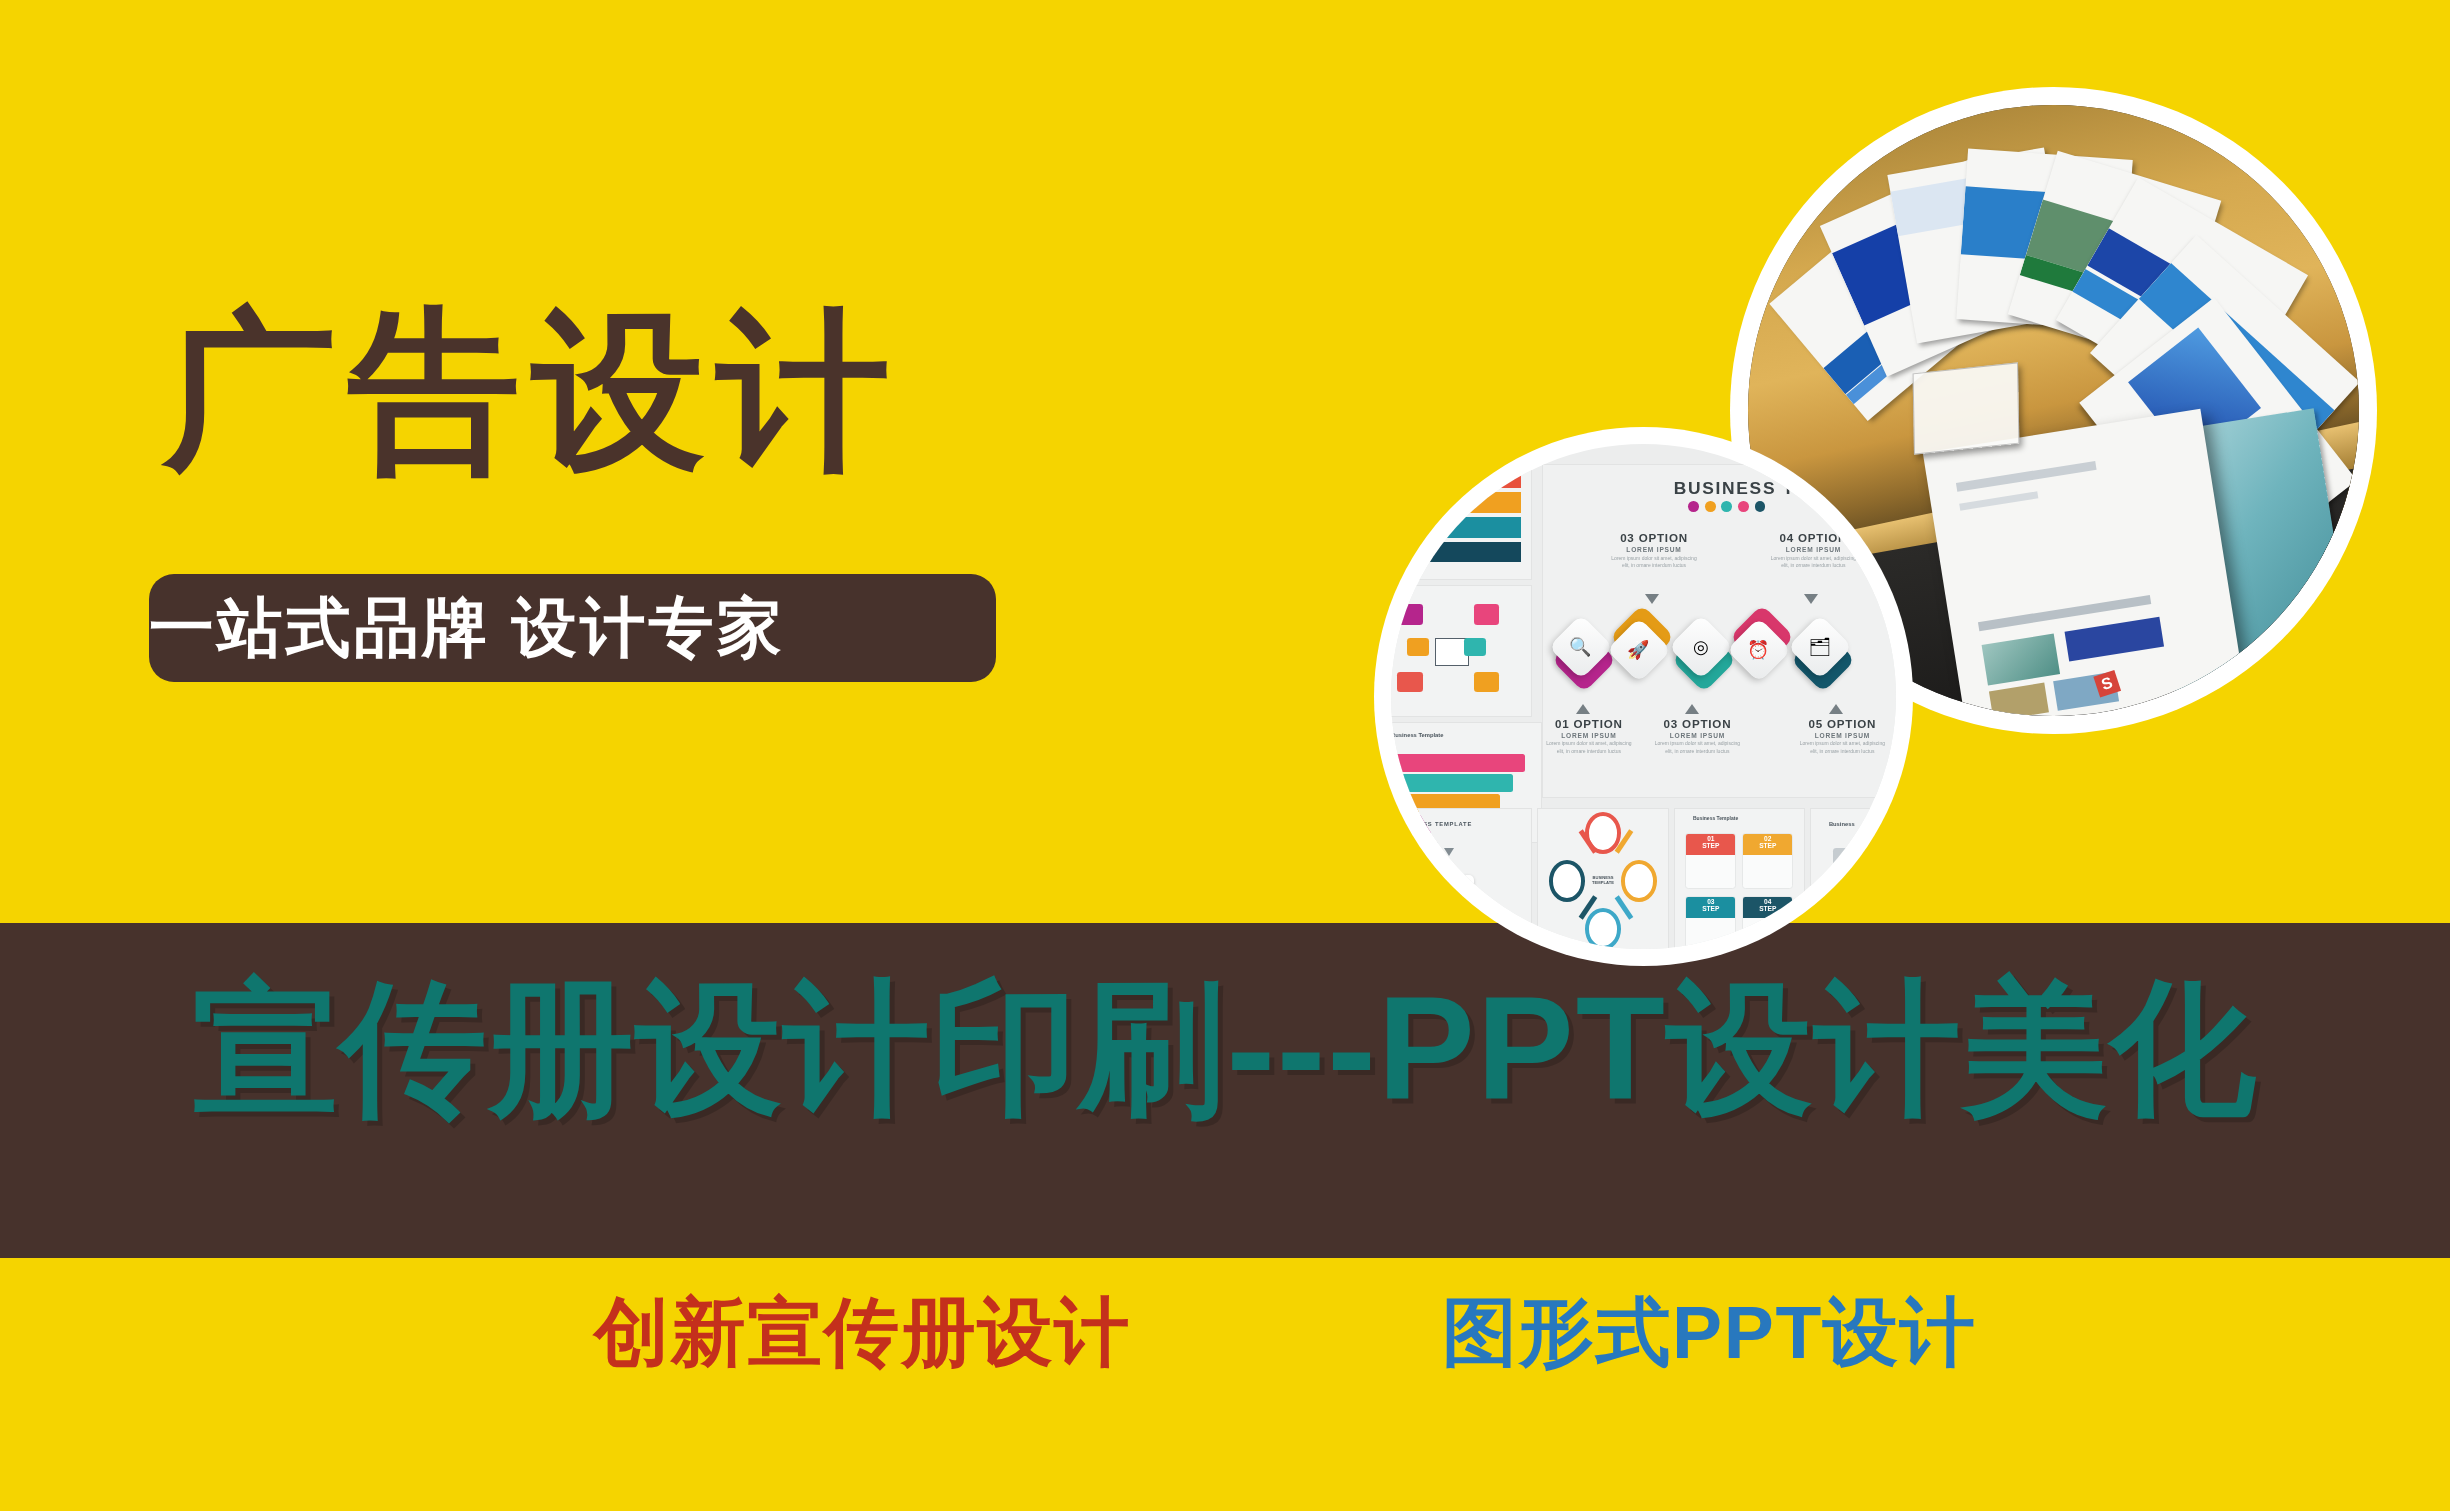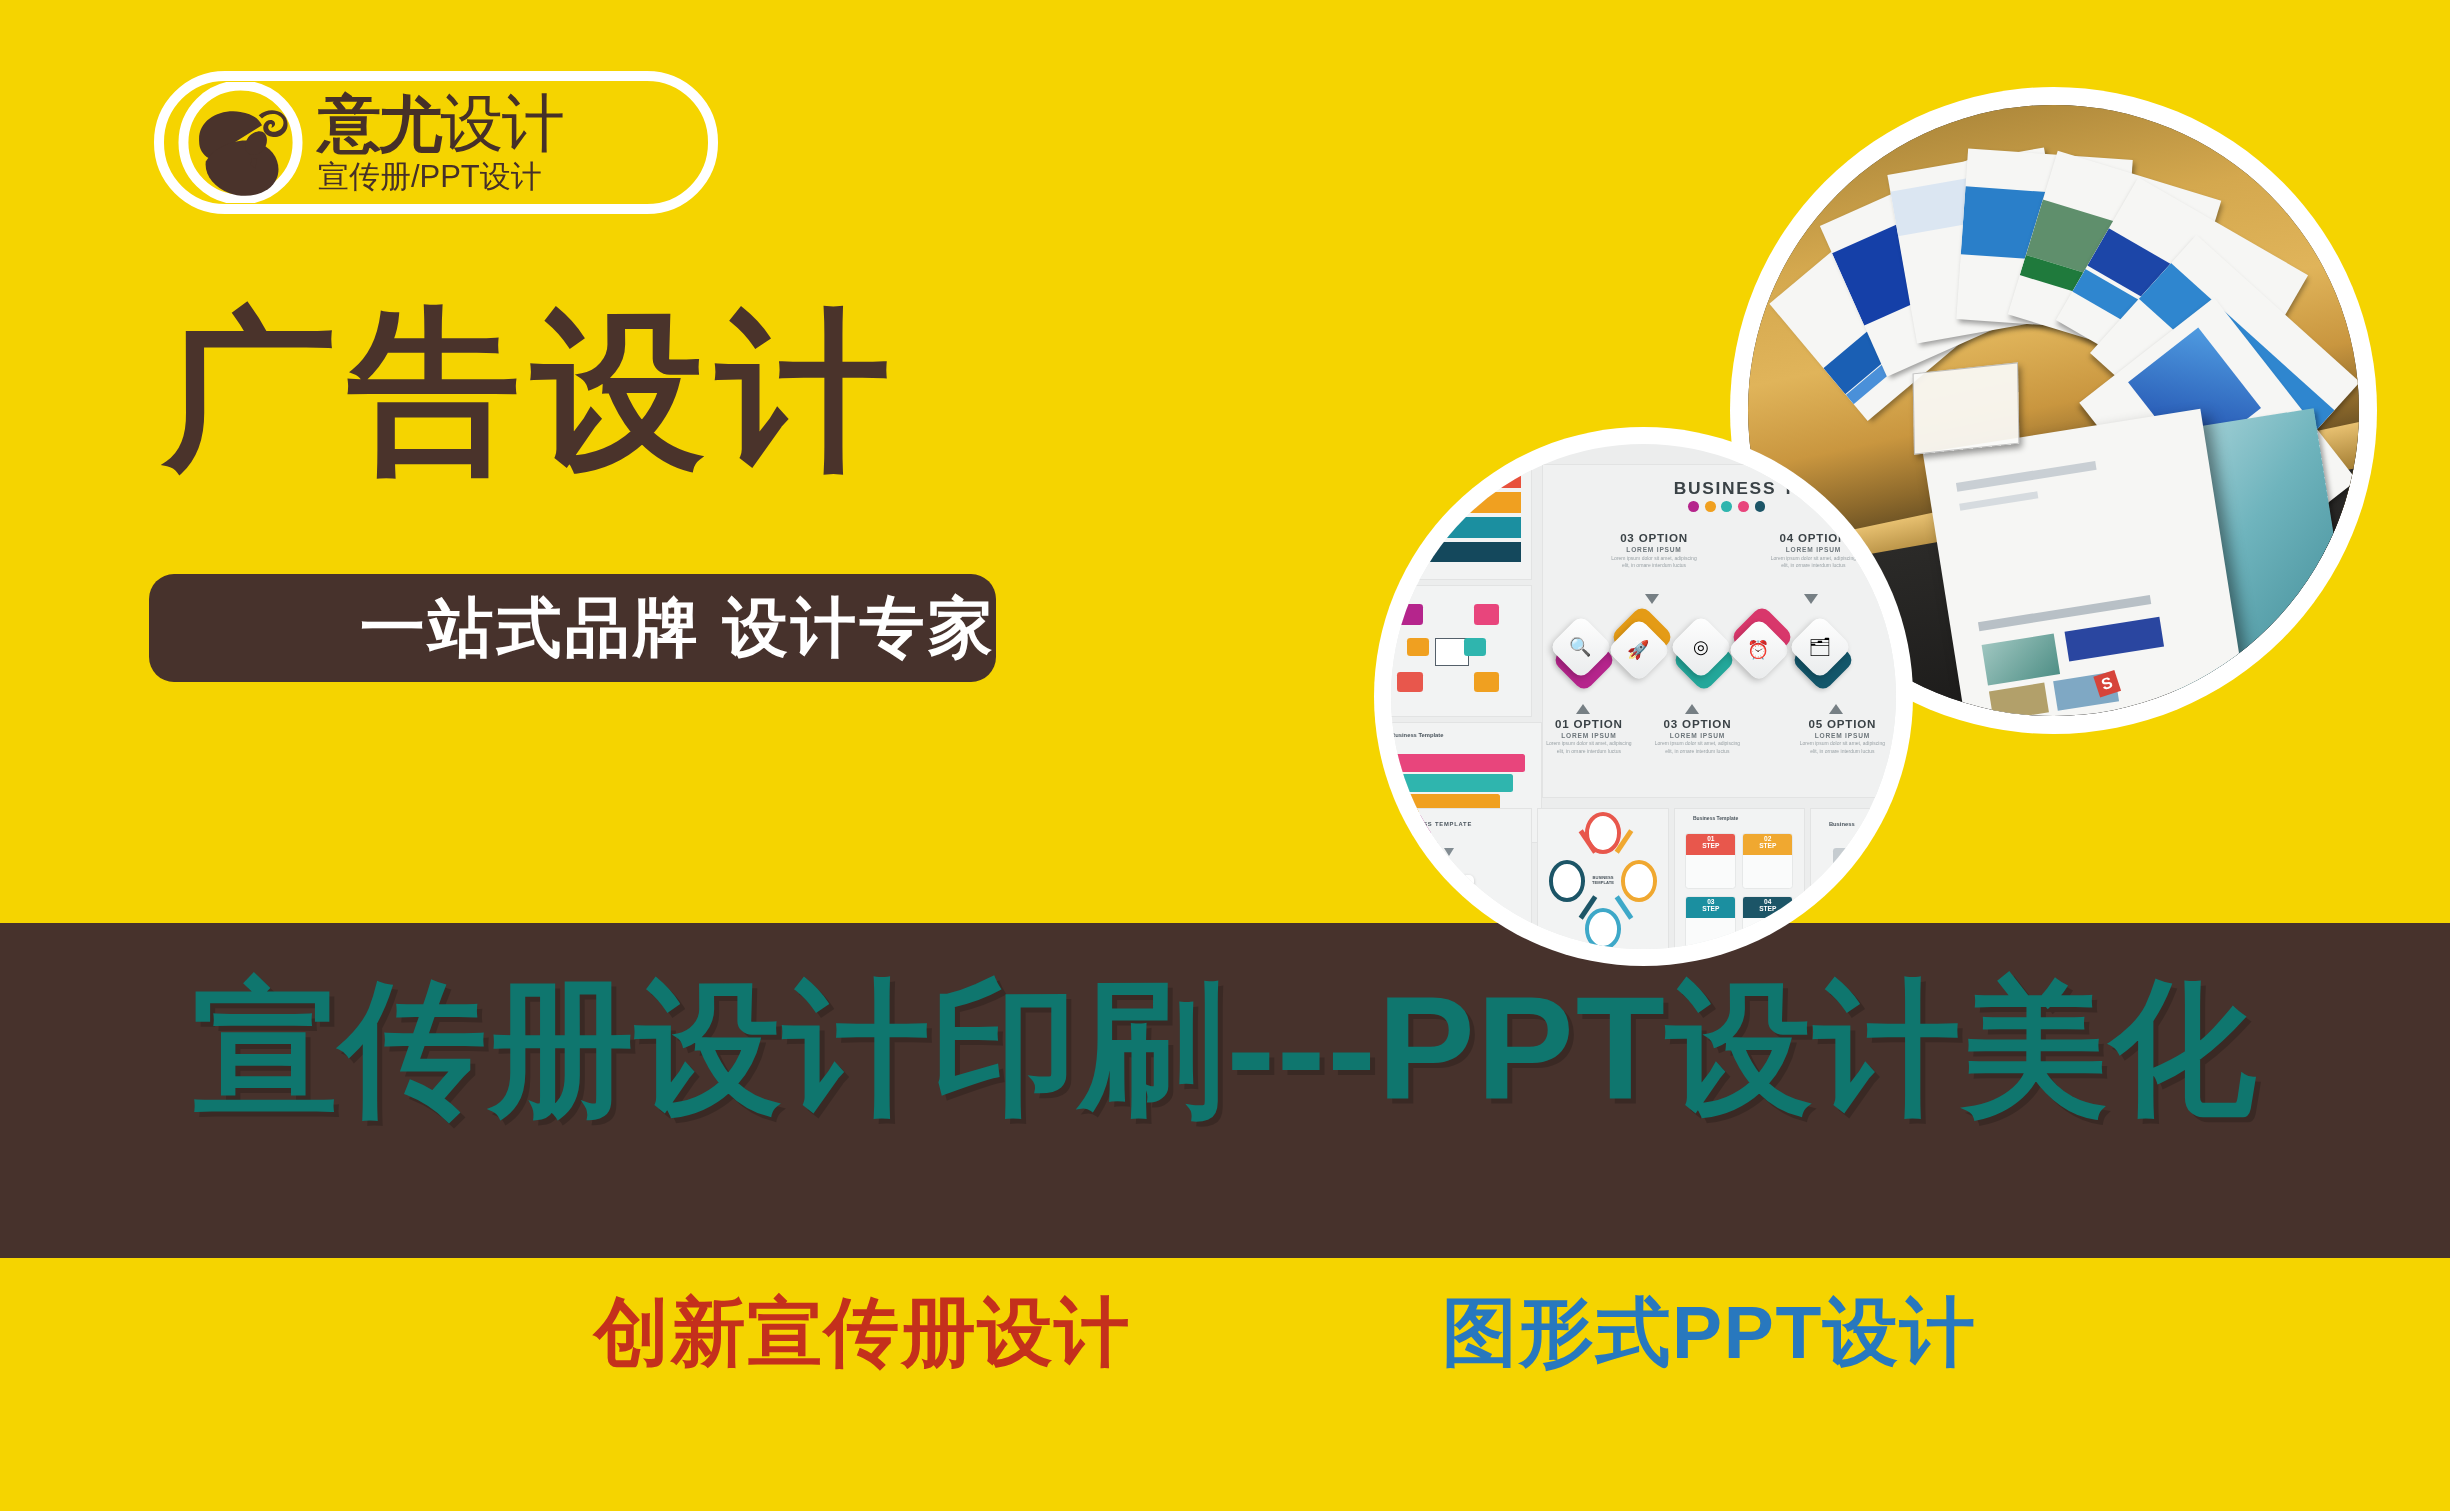--- a/index.html
+++ b/index.html
@@ -83,21 +83,21 @@
   .subtitle-pill {
     position: absolute;
     left: 149px;
     top: 574px;
     width: 847px;
     height: 108px;
     background: #47322C;
     border-radius: 25px;
     display: flex;
     align-items: center;
-    justify-content: flex-end;
+    justify-content: flex-start;
   }
   .subtitle-pill .txt {
     color: #ffffff;
     font-size: 65px;
     font-weight: 700;
     letter-spacing: 3.3px;
     white-space: nowrap;
   }
 
   
@@ -353,40 +353,20 @@
     background: #fff;
     box-sizing: border-box;
   }
   .chain-band { position: absolute; }
 </style>
 </head>
 <body>
 
 <div id="poster">
 
-  <div class="logo-badge">
-
-    <div class="logo-mark">
-      <svg viewBox="0 0 156 146" xmlns="http://www.w3.org/2000/svg">
-        <circle cx="78" cy="73" r="69" fill="none" stroke="#ffffff" stroke-width="12"></circle>
-        <path d="M28 72 C26 46 52 32 78 36 C92 38 100 44 104 52 L40 92 C32 88 28 80 28 72 Z" fill="#4A332B"></path>
-        <path d="M36 96 C46 78 74 66 96 72 C120 79 128 100 122 116 C114 136 86 142 64 134 C46 127 34 112 36 96 Z" fill="#4A332B"></path>
-        <path d="M100 40 C112 30 130 33 134 46 C138 58 128 68 116 66 C108 65 104 58 106 52 C108 46 116 44 119 48 C121 51 119 55 115 55 C118 51 114 49 112 52 C110 56 114 61 120 60 C128 59 132 51 129 45 C125 37 112 36 104 44 Z" fill="#4A332B"></path>
-        <path d="M98 60 C104 58 110 62 110 70 C110 80 102 88 94 88 C86 88 82 82 84 74 C86 66 92 61 98 60 Z" fill="#4A332B"></path>
-        <path d="M92 92 L98 92 L96 104 L90 100 Z" fill="#4A332B"></path>
-      </svg>
-    </div>
-
-    <div class="logo-text-col">
-      <div class="logo-title">
-        <span class="bold-part">意尤</span><span class="thin-part">设计</span>
-      </div>
-      <div class="logo-sub">宣传册/PPT设计</div>
-    </div>
-  </div>
 
   <div class="headline">广告设计</div>
 
   <div class="subtitle-pill">
     <span class="txt">一站式品牌 设计专家</span>
   </div>
 
   <div class="circle-photo">
     <div class="circle-photo-inner">
       <div class="desk"></div>

